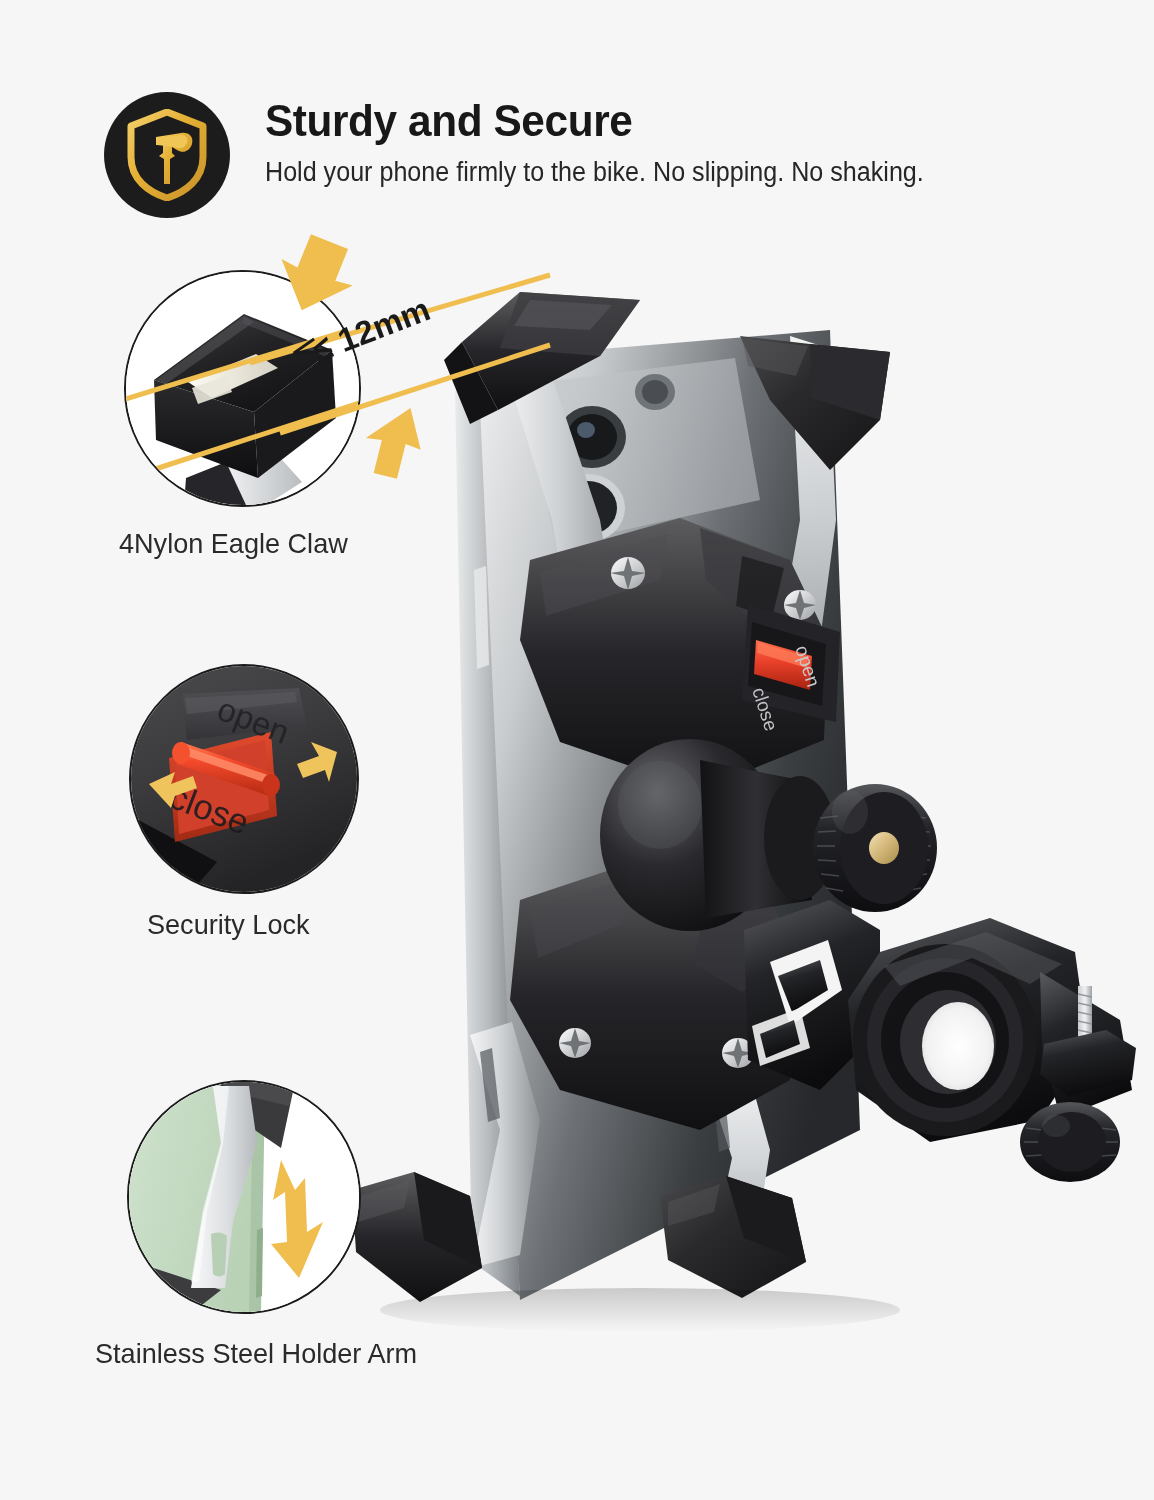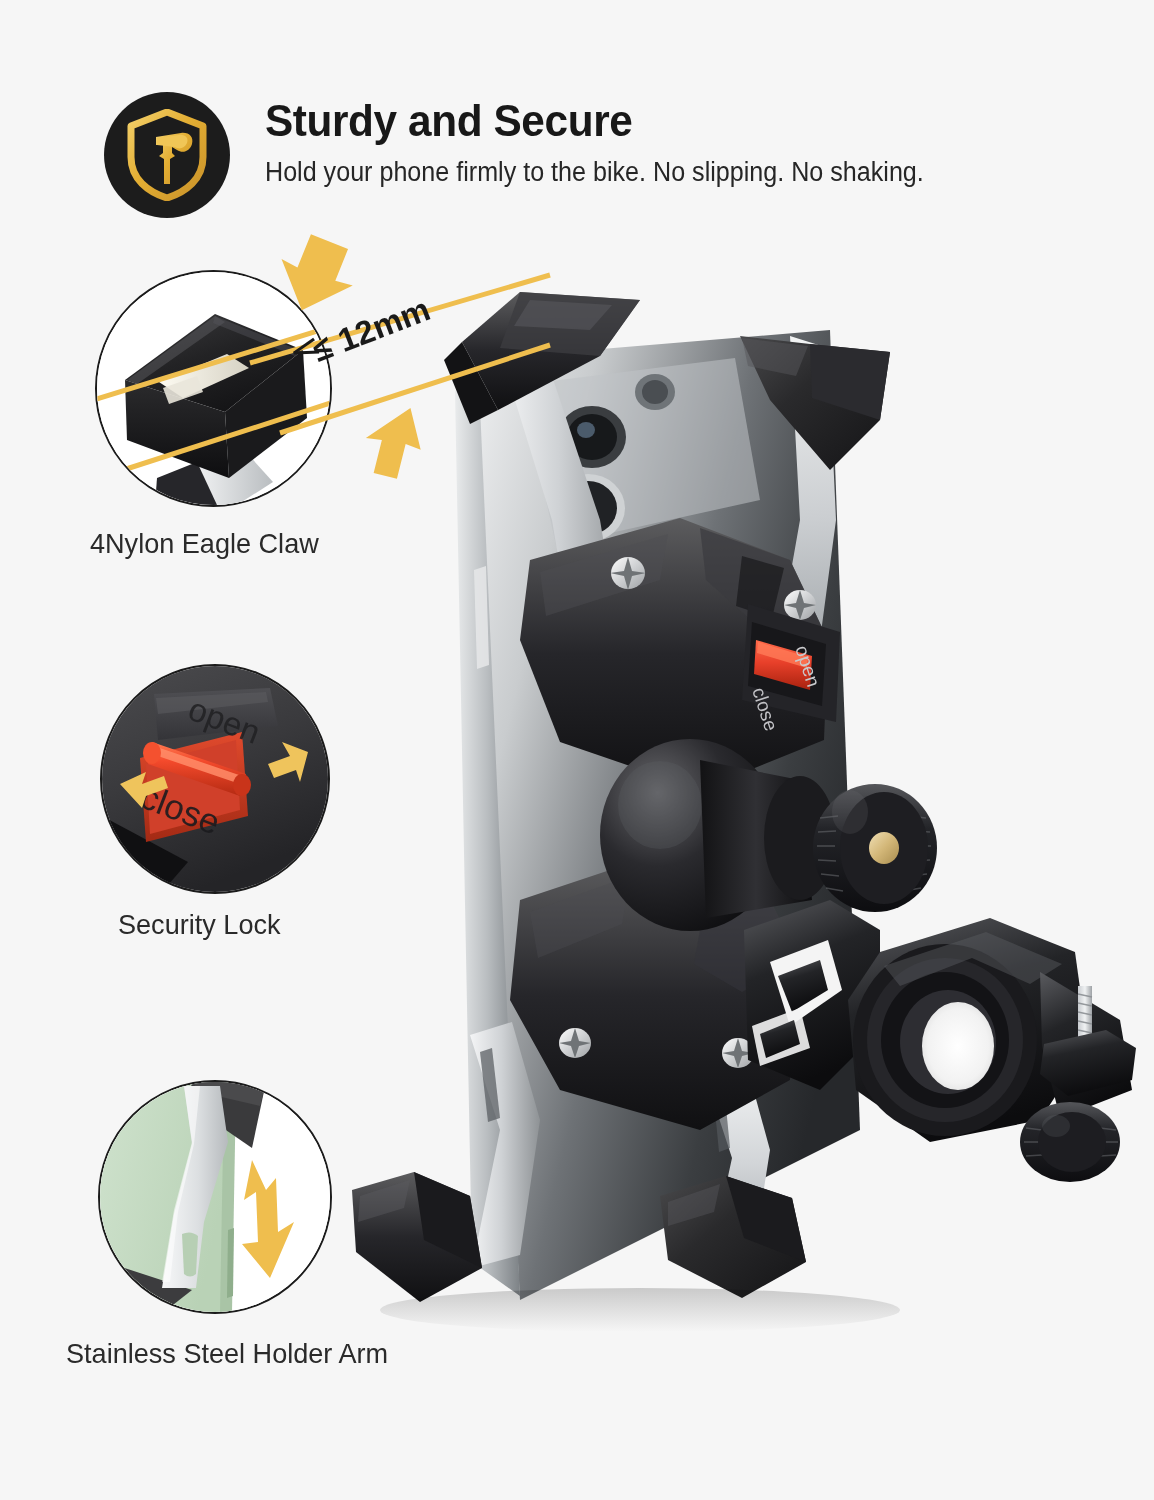--- a/index.html
+++ b/index.html
@@ -3,21 +3,21 @@
 <meta charset="utf-8">
 <style>
   html,body{margin:0;padding:0;}
   body{
     width:1154px;height:1500px;
     background:#f6f6f6;
     font-family:"Liberation Sans", sans-serif;
     overflow:hidden;
     position:relative;
   }
-  .stage{position:absolute;inset:0;}
+  .stage{position:absolute;inset:0;padding-left:29px;}
 
   
   .header{position:absolute;left:104px;top:92px;width:960px;height:135px;}
   .badge{
     position:absolute;left:0;top:0;width:126px;height:126px;border-radius:50%;
     background:#1c1c1c;display:flex;align-items:center;justify-content:center;
   }
   .badge svg{display:block;}
   .head-text{position:absolute;left:161px;top:6px;width:800px;}
   .headline{

